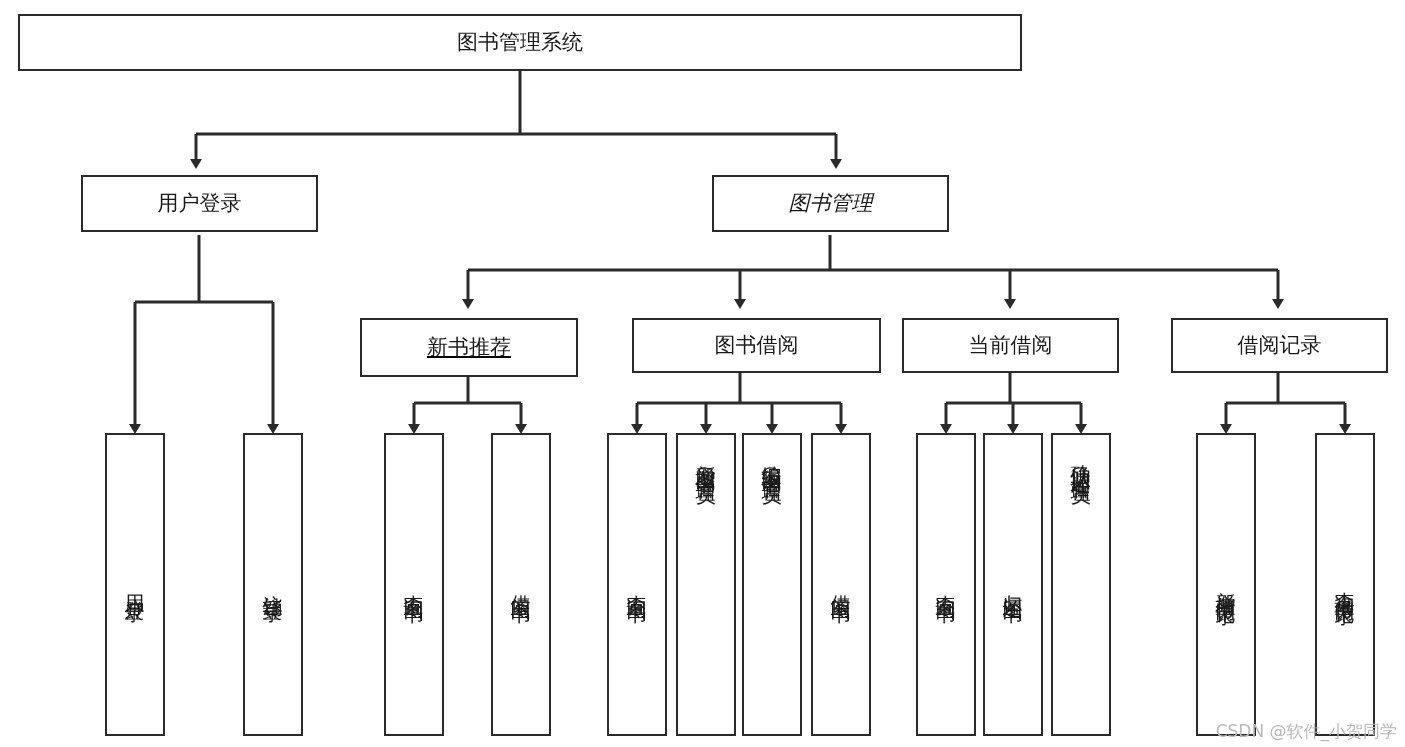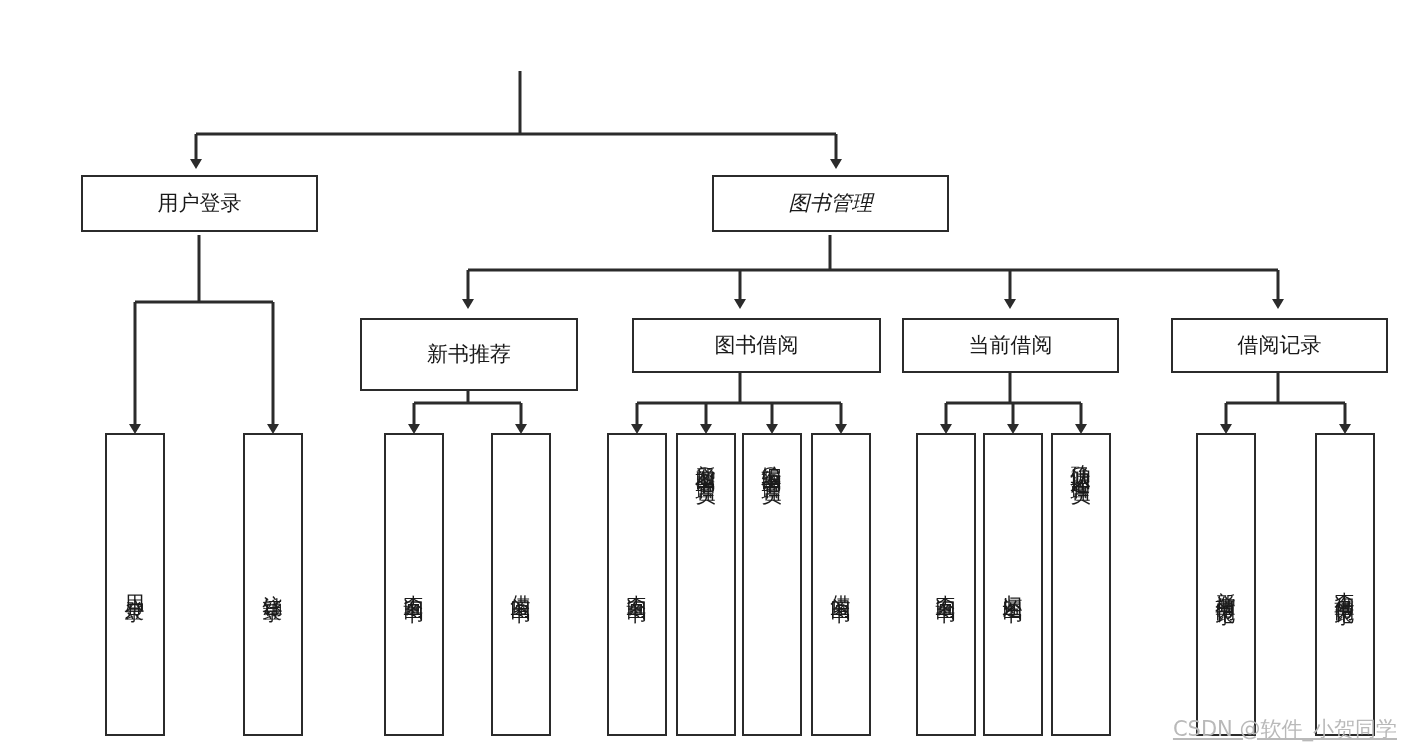--- a/index.html
+++ b/index.html
@@ -64,26 +64,25 @@
     padding-top: 0;
   }
   .node.leaf.centerv {
     align-items: center;
     padding-top: 0;
   }
   .watermark {
     position: absolute;
     right: 8px;
     bottom: 4px;
-    font-size: 21px;
+    font-size: 17px;
     color: #b9b9b9;
     z-index: 6;
     white-space: nowrap;
     font-family: "DejaVu Sans", "Liberation Sans", sans-serif;
-    text-decoration: underline;
   }
 </style>
 </head>
 <body>
 
 <div id="canvas">
 
   <svg id="wires" viewBox="0 0 1405 747" xmlns="http://www.w3.org/2000/svg">
     <defs>
       <marker id="arrow" markerWidth="10" markerHeight="12" refX="1" refY="6" orient="auto" markerUnits="userSpaceOnUse">
@@ -127,30 +126,33 @@
       <path d="M1013,403 L1013,425" marker-end="url(#arrow)"></path>
       <path d="M1081,403 L1081,425" marker-end="url(#arrow)"></path>
 
       <path d="M1278,373 L1278,403"></path>
       <path d="M1226,403 L1345,403"></path>
       <path d="M1226,403 L1226,425" marker-end="url(#arrow)"></path>
       <path d="M1345,403 L1345,425" marker-end="url(#arrow)"></path>
     </g>
   </svg>
 
+  <div class="node root horizontal" style="left:18px; top:14px; width:1004px; height:57px;">
+    <span class="node-label">图书管理系统</span>
+  </div>
 
   <div class="node horizontal" style="left:81px; top:175px; width:237px; height:57px;">
     <span class="node-label">用户登录</span>
   </div>
 
   <div class="node horizontal" style="left:712px; top:175px; width:237px; height:57px;font-style:italic;">
     <span class="node-label">图书管理</span>
   </div>
 
-  <div class="node horizontal" style="left:360px; top:318px; width:218px; height:73px;">
+  <div class="node horizontal" style="left:360px; top:318px; width:218px; height:59px;text-decoration:underline;">
     <span class="node-label">新书推荐</span>
   </div>
 
   <div class="node horizontal" style="left:632px; top:318px; width:249px; height:55px;">
     <span class="node-label">图书借阅</span>
   </div>
 
   <div class="node horizontal" style="left:902px; top:318px; width:217px; height:55px;">
     <span class="node-label">当前借阅</span>
   </div>

